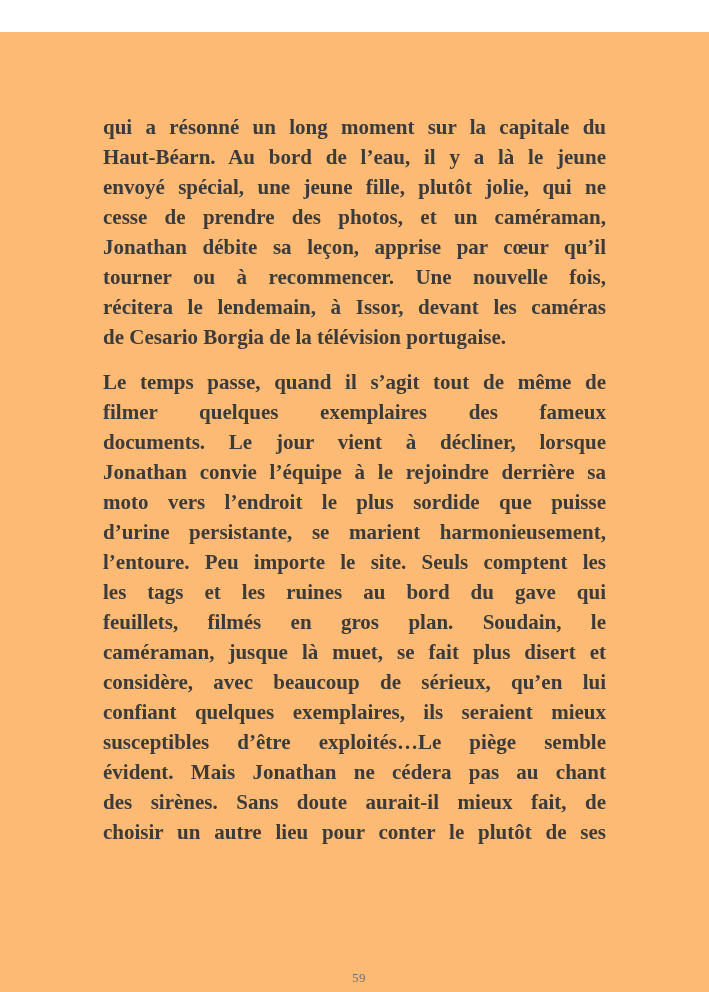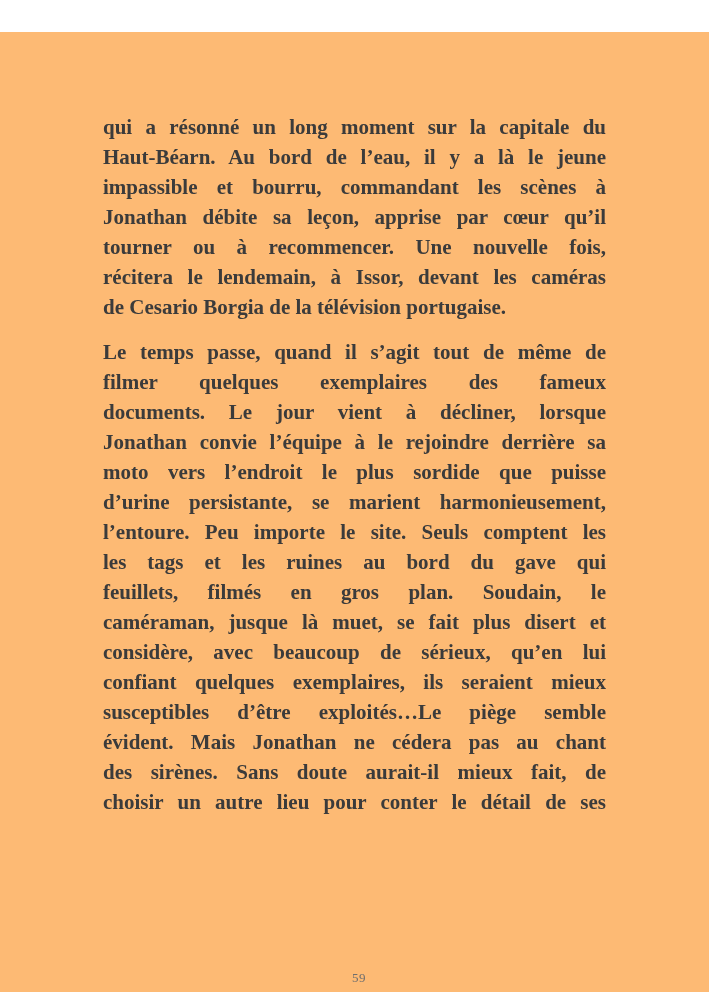--- a/index.html
+++ b/index.html
@@ -56,21 +56,22 @@
 </style>
 </head>
 <body>
 
 <div class="page">
   <main class="text-block">
 
     <section class="paragraph">
       <div class="line">qui a résonné un long moment sur la capitale du</div>
       <div class="line">Haut-Béarn. Au bord de l’eau, il y a là le jeune</div>
-      <div class="line">impassible et bourru, commandant les scènes à</div>
+      <div class="line">envoyé spécial, une jeune fille, plutôt jolie, qui ne</div>
+      <div class="line">cesse de prendre des photos, et un caméraman,</div>
       <div class="line">Jonathan débite sa leçon, apprise par cœur qu’il</div>
       <div class="line">tourner ou à recommencer. Une nouvelle fois,</div>
       <div class="line">récitera le lendemain, à Issor, devant les caméras</div>
       <div class="line last">de Cesario Borgia de la télévision portugaise.</div>
     </section>
 
     <section class="paragraph">
       <div class="line">Le temps passe, quand il s’agit tout de même de</div>
       <div class="line">filmer quelques exemplaires des fameux</div>
       <div class="line">documents. Le jour vient à décliner, lorsque</div>
@@ -79,21 +80,21 @@
       <div class="line">d’urine persistante, se marient harmonieusement,</div>
       <div class="line">l’entoure. Peu importe le site. Seuls comptent les</div>
       <div class="line">les tags et les ruines au bord du gave qui</div>
       <div class="line">feuillets, filmés en gros plan. Soudain, le</div>
       <div class="line">caméraman, jusque là muet, se fait plus disert et</div>
       <div class="line">considère, avec beaucoup de sérieux, qu’en lui</div>
       <div class="line">confiant quelques exemplaires, ils seraient mieux</div>
       <div class="line">susceptibles d’être exploités…Le piège semble</div>
       <div class="line">évident. Mais Jonathan ne cédera pas au chant</div>
       <div class="line">des sirènes. Sans doute aurait-il mieux fait, de</div>
-      <div class="line">choisir un autre lieu pour conter le détail de ses</div>
+      <div class="line">choisir un autre lieu pour conter le plutôt de ses</div>
     </section>
 
   </main>
 
   <footer class="page-footer">
     <span class="page-number">59</span>
   </footer>
 </div>
 
 </body></html>

